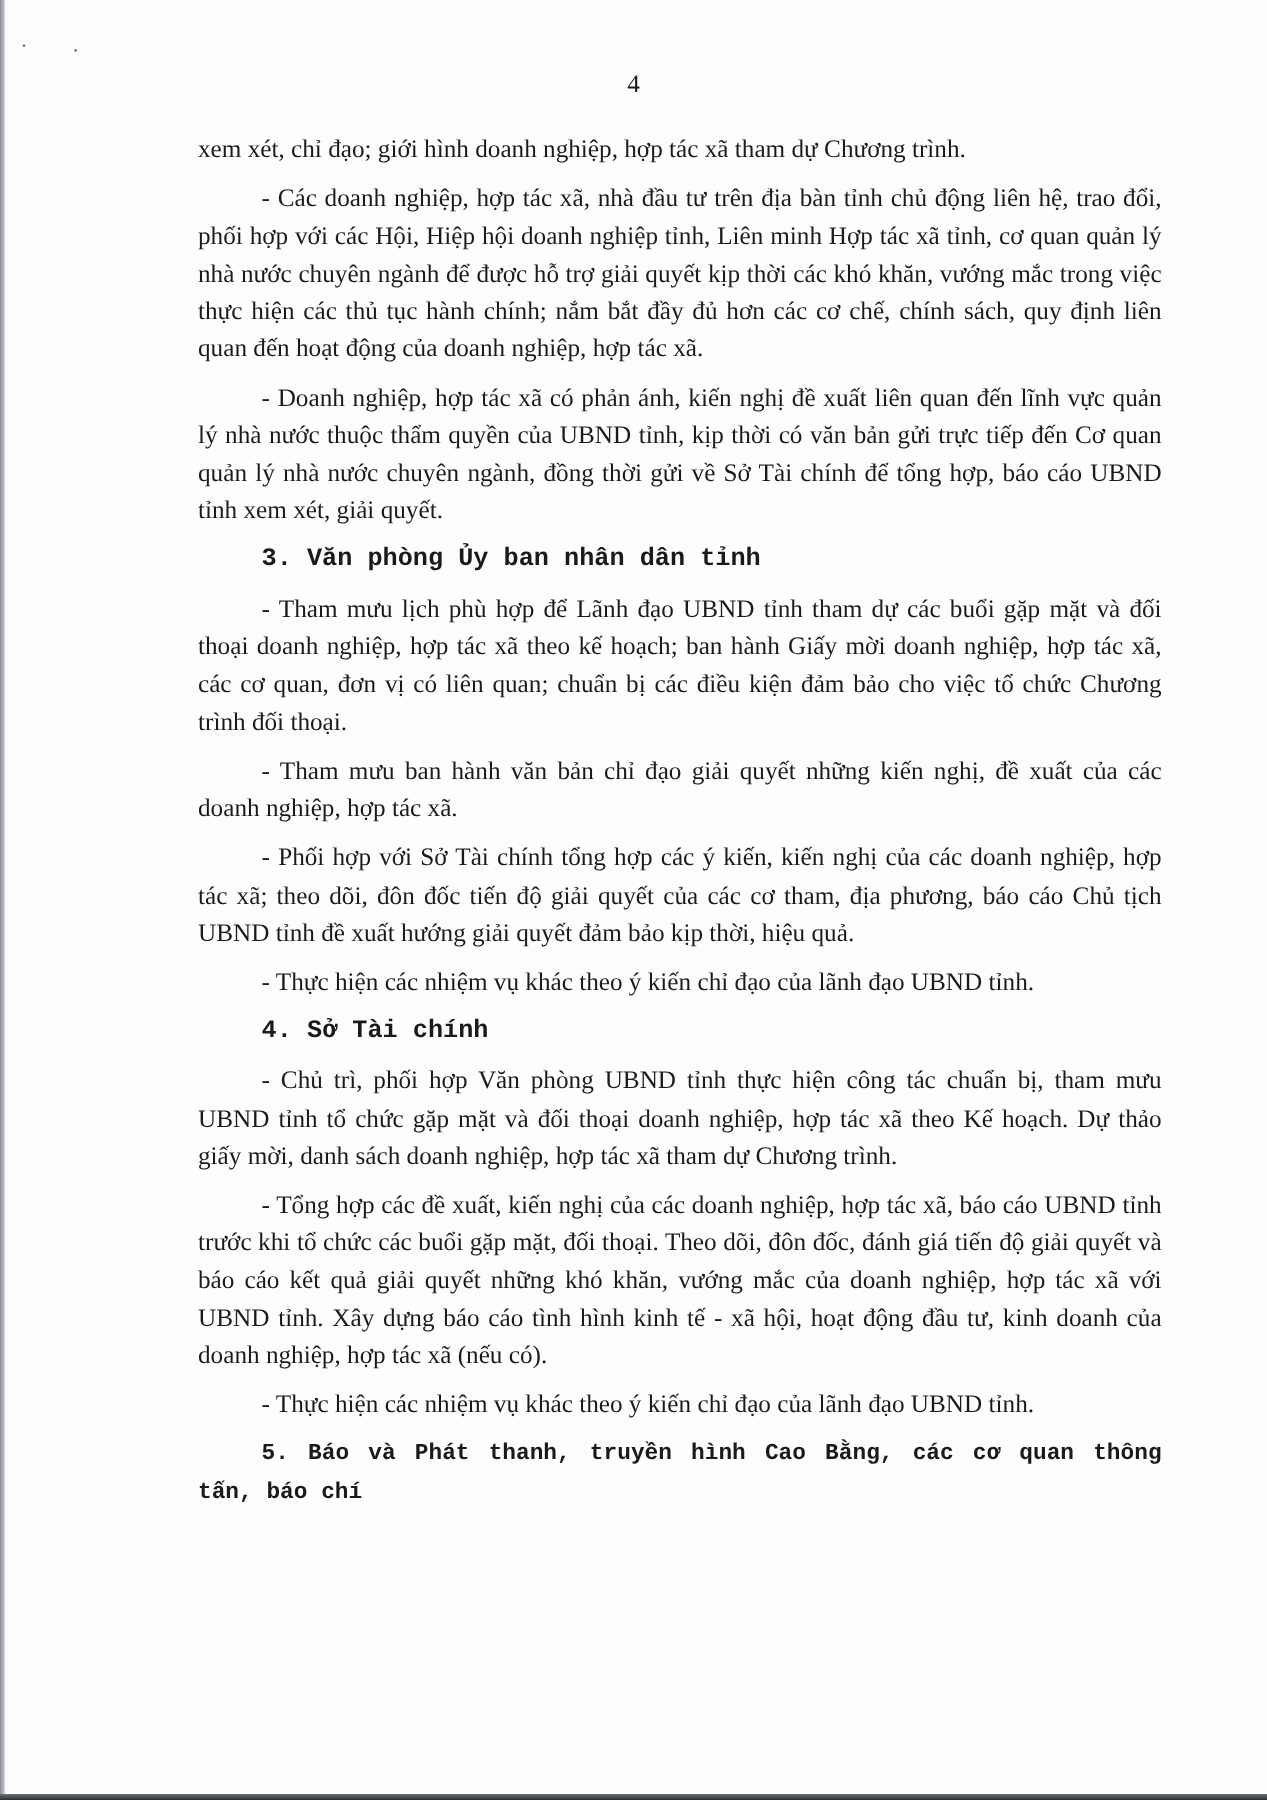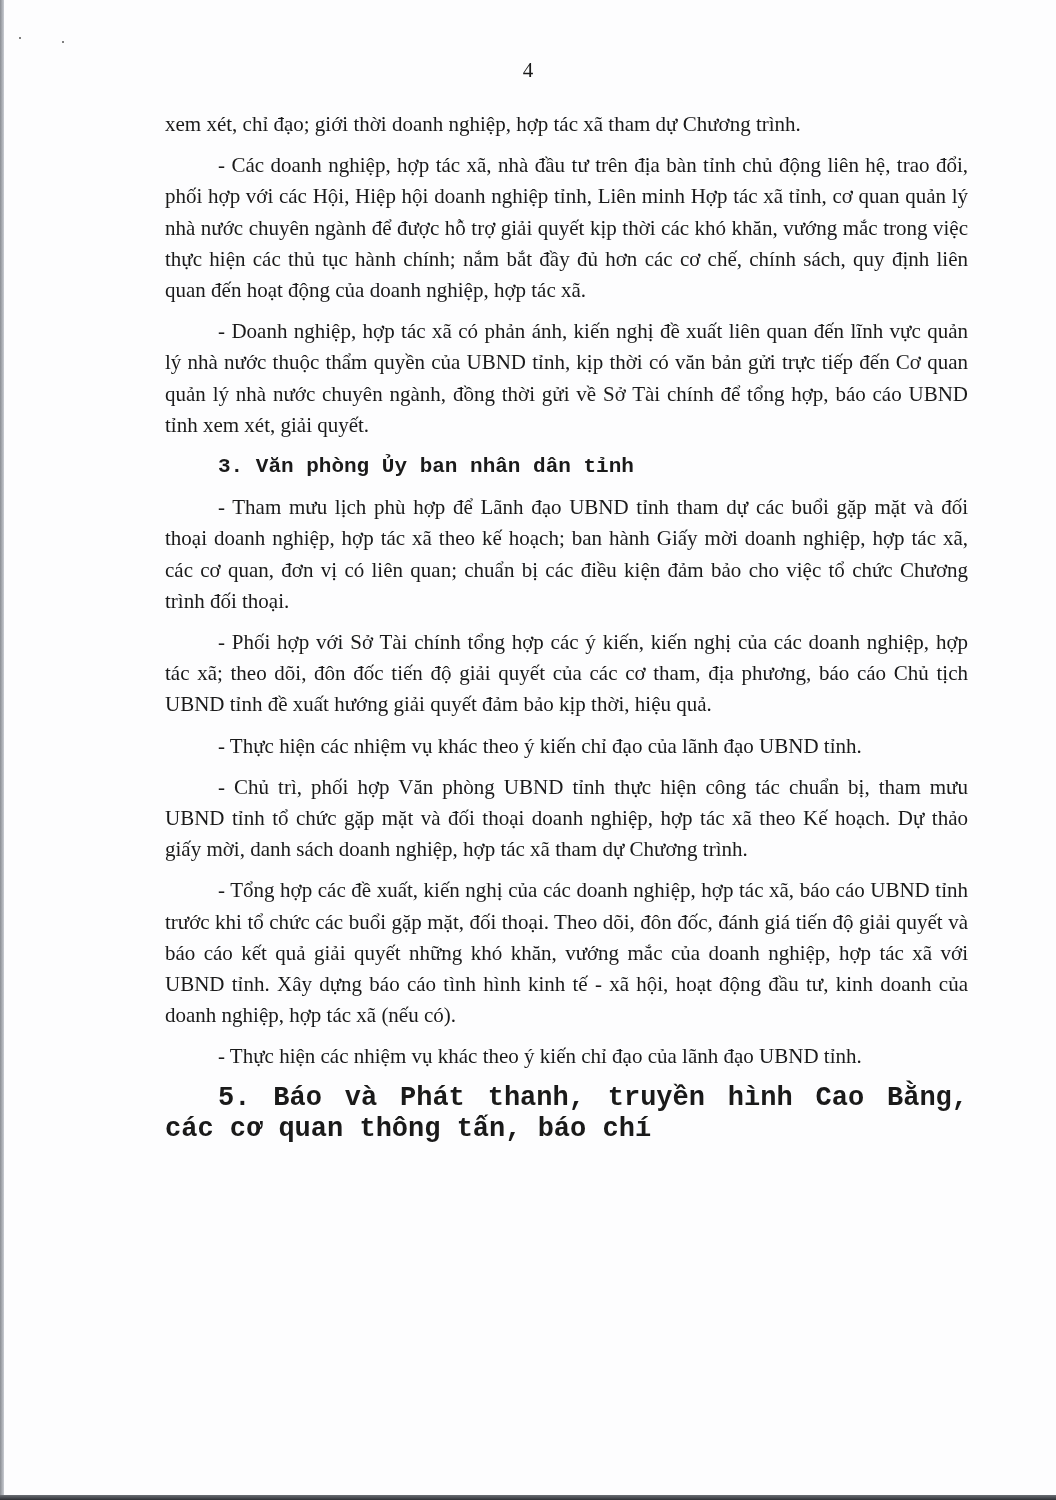--- a/index.html
+++ b/index.html
@@ -58,38 +58,40 @@
       text-indent: 0;
     }
     .heading {
       margin: 0 0 10px 0;
       text-indent: 53px;
       font-weight: bold;
       text-align: justify;
       font-family: Liberation Mono, monospace;
     }
     .heading.last {
-      font-size: 27px;
+      font-size: 19px;
     }
   </style>
 </head>
 <body>
 
 <div class="scan-left-edge"></div>
 <div class="scan-bottom-edge"></div>
 <div class="speck" style="left:19px; top:37px;"></div>
 <div class="speck" style="left:62px; top:41px;"></div>
 
 <div class="page-number">4</div>
 
 <div class="content">
-  <p class="para no-indent">xem xét, chỉ đạo; giới thời doanh nghiệp, hợp tác xã tham dự Chương trình.</p>
+  <p class="para no-indent">xem xét, chỉ đạo; giới hình doanh nghiệp, hợp tác xã tham dự Chương trình.</p>
   <p class="para">- Các doanh nghiệp, hợp tác xã, nhà đầu tư trên địa bàn tỉnh chủ động liên hệ, trao đổi, phối hợp với các Hội, Hiệp hội doanh nghiệp tỉnh, Liên minh Hợp tác xã tỉnh, cơ quan quản lý nhà nước chuyên ngành để được hỗ trợ giải quyết kịp thời các khó khăn, vướng mắc trong việc thực hiện các thủ tục hành chính; nắm bắt đầy đủ hơn các cơ chế, chính sách, quy định liên quan đến hoạt động của doanh nghiệp, hợp tác xã.</p>
   <p class="para">- Doanh nghiệp, hợp tác xã có phản ánh, kiến nghị đề xuất liên quan đến lĩnh vực quản lý nhà nước thuộc thẩm quyền của UBND tỉnh, kịp thời có văn bản gửi trực tiếp đến Cơ quan quản lý nhà nước chuyên ngành, đồng thời gửi về Sở Tài chính để tổng hợp, báo cáo UBND tỉnh xem xét, giải quyết.</p>
   <p class="heading">3. Văn phòng Ủy ban nhân dân tỉnh</p>
   <p class="para">- Tham mưu lịch phù hợp để Lãnh đạo UBND tỉnh tham dự các buổi gặp mặt và đối thoại doanh nghiệp, hợp tác xã theo kế hoạch; ban hành Giấy mời doanh nghiệp, hợp tác xã, các cơ quan, đơn vị có liên quan; chuẩn bị các điều kiện đảm bảo cho việc tổ chức Chương trình đối thoại.</p>
+  <p class="para">- Tham mưu ban hành văn bản chỉ đạo giải quyết những kiến nghị, đề xuất của các doanh nghiệp, hợp tác xã.</p>
   <p class="para">- Phối hợp với Sở Tài chính tổng hợp các ý kiến, kiến nghị của các doanh nghiệp, hợp tác xã; theo dõi, đôn đốc tiến độ giải quyết của các cơ tham, địa phương, báo cáo Chủ tịch UBND tỉnh đề xuất hướng giải quyết đảm bảo kịp thời, hiệu quả.</p>
   <p class="para">- Thực hiện các nhiệm vụ khác theo ý kiến chỉ đạo của lãnh đạo UBND tỉnh.</p>
+  <p class="heading">4. Sở Tài chính</p>
   <p class="para">- Chủ trì, phối hợp Văn phòng UBND tỉnh thực hiện công tác chuẩn bị, tham mưu UBND tỉnh tổ chức gặp mặt và đối thoại doanh nghiệp, hợp tác xã theo Kế hoạch. Dự thảo giấy mời, danh sách doanh nghiệp, hợp tác xã tham dự Chương trình.</p>
   <p class="para">- Tổng hợp các đề xuất, kiến nghị của các doanh nghiệp, hợp tác xã, báo cáo UBND tỉnh trước khi tổ chức các buổi gặp mặt, đối thoại. Theo dõi, đôn đốc, đánh giá tiến độ giải quyết và báo cáo kết quả giải quyết những khó khăn, vướng mắc của doanh nghiệp, hợp tác xã với UBND tỉnh. Xây dựng báo cáo tình hình kinh tế - xã hội, hoạt động đầu tư, kinh doanh của doanh nghiệp, hợp tác xã (nếu có).</p>
   <p class="para">- Thực hiện các nhiệm vụ khác theo ý kiến chỉ đạo của lãnh đạo UBND tỉnh.</p>
   <p class="heading last">5. Báo và Phát thanh, truyền hình Cao Bằng, các cơ quan thông tấn, báo chí</p>
 </div>
 
 </body></html>

